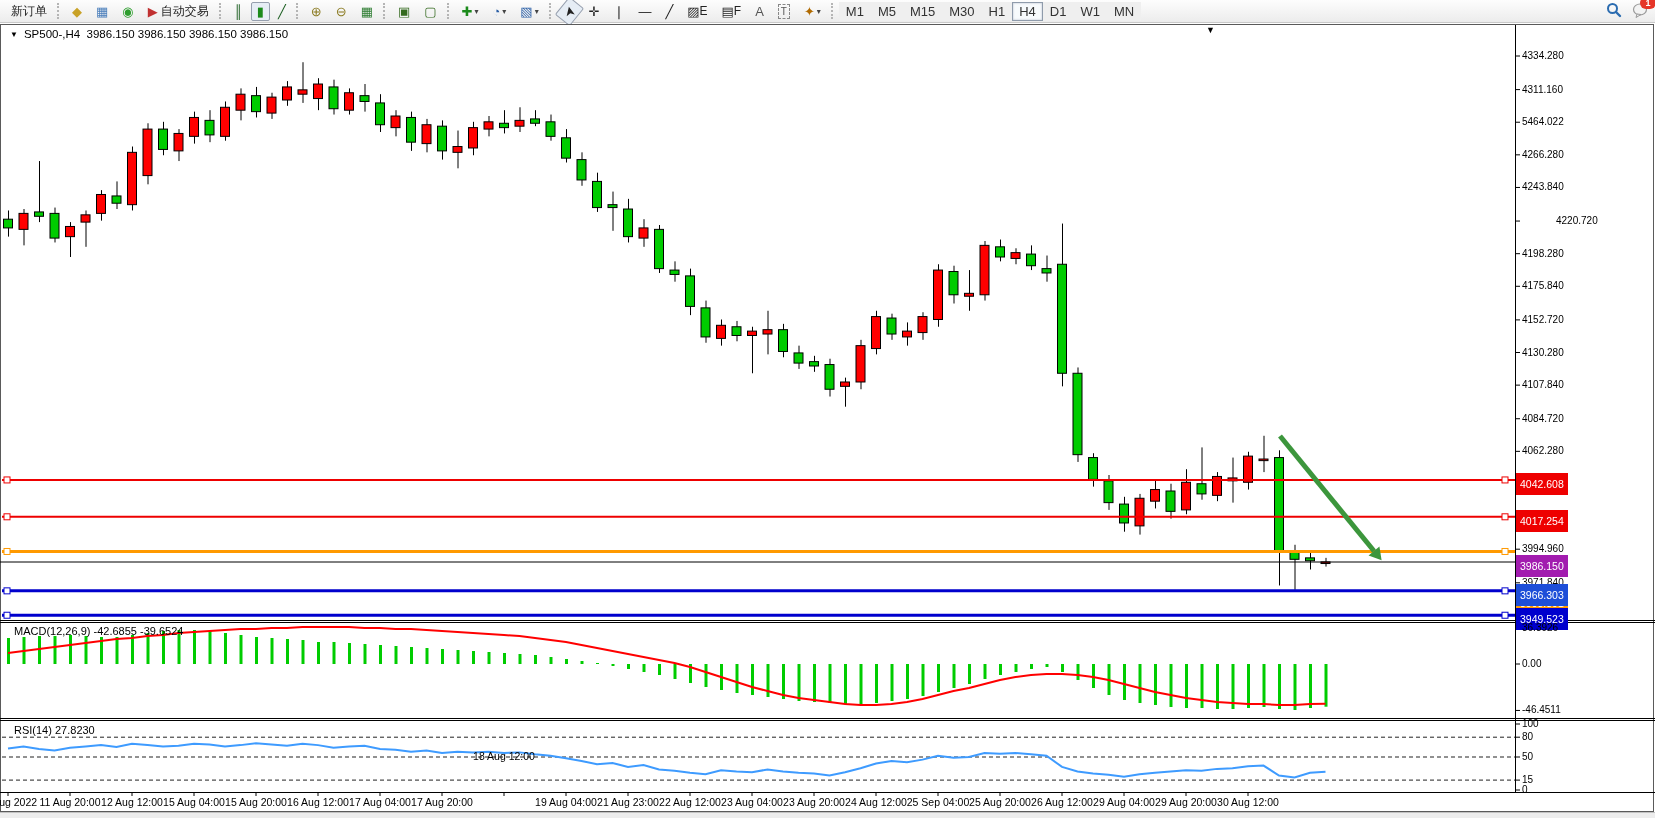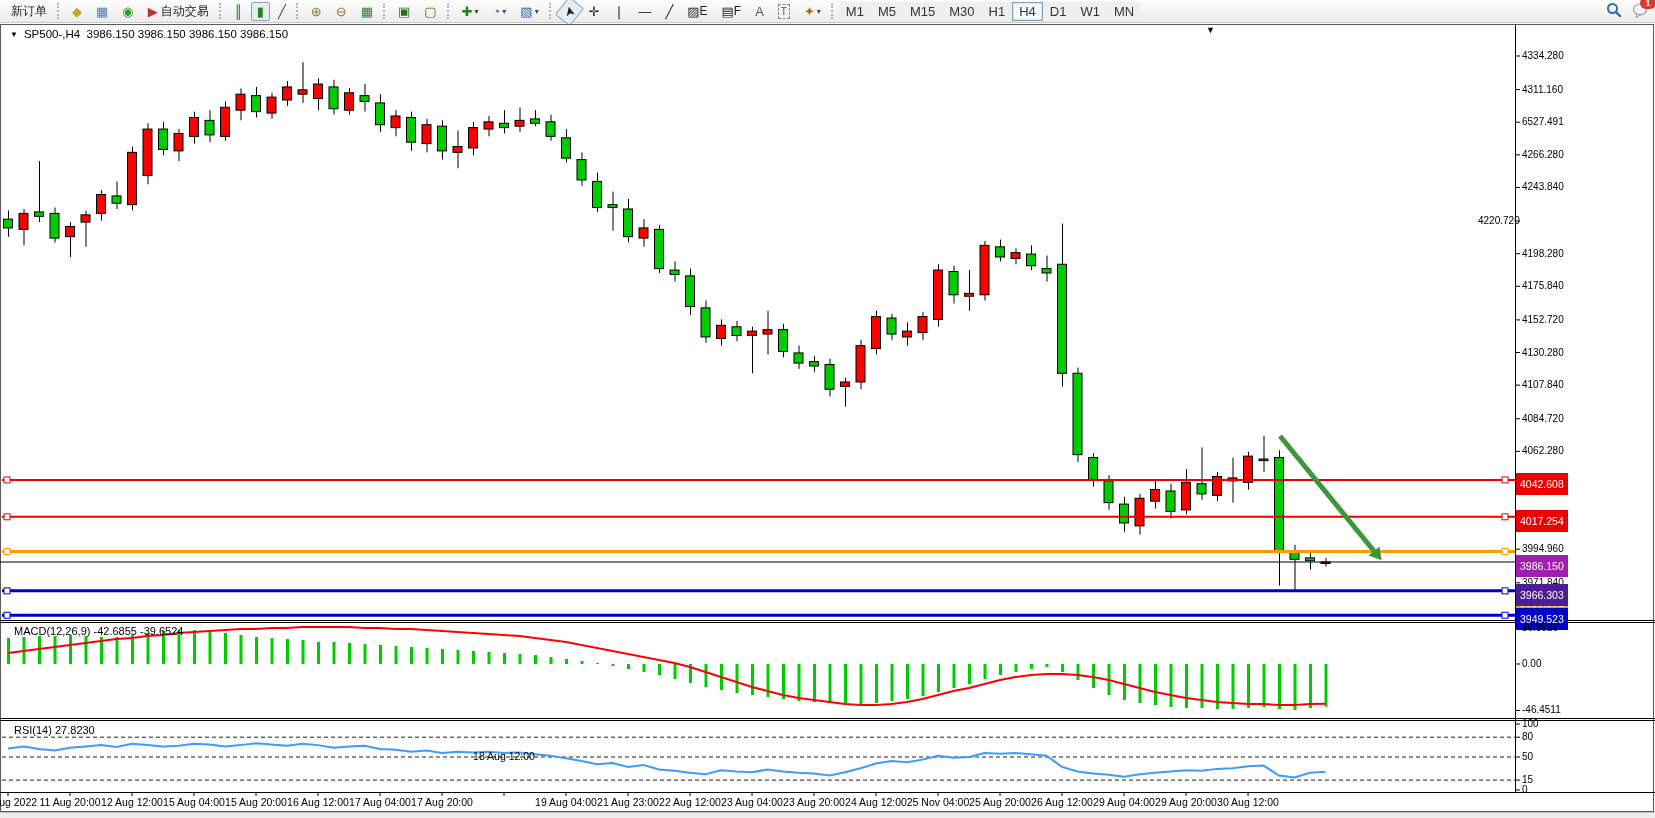--- a/index.html
+++ b/index.html
@@ -495,40 +495,40 @@
   </div>
   <div class="indlabel" style="left:14px;top:625px;" data-name="macd-label">
     <span>MACD(12,26,9)</span> <span>-42.6855 -39.6524</span>
   </div>
   <div class="indlabel" style="left:14px;top:724px;" data-name="rsi-label">
     <span>RSI(14)</span> <span>27.8230</span>
   </div>
   <div class="shiftmark" style="left:1206px;top:25px;" data-name="chart-shift-marker">▼</div>
 <div class="axlab" data-name="price-axis-label" style="left: 1522px; top: 50px;">4334.280</div>
     <div class="axlab" data-name="price-axis-label" style="left: 1522px; top: 83.6047px;">4311.160</div>
-    <div class="axlab" data-name="price-axis-label" style="left: 1522px; top: 116.221px;">6527.491</div>
+    <div class="axlab" data-name="price-axis-label" style="left: 1522px; top: 116.221px;">5464.022</div>
     <div class="axlab" data-name="price-axis-label" style="left: 1522px; top: 148.837px;">4266.280</div>
     <div class="axlab" data-name="price-axis-label" style="left: 1522px; top: 181.453px;">4243.840</div>
-    <div class="axlab" data-name="price-axis-label" style="left: 1478px; top: 215.058px;">4220.720</div>
+    <div class="axlab" data-name="price-axis-label" style="left: 1556px; top: 215.058px;">4220.720</div>
     <div class="axlab" data-name="price-axis-label" style="left: 1522px; top: 247.674px;">4198.280</div>
     <div class="axlab" data-name="price-axis-label" style="left: 1522px; top: 280.291px;">4175.840</div>
     <div class="axlab" data-name="price-axis-label" style="left: 1522px; top: 313.895px;">4152.720</div>
     <div class="axlab" data-name="price-axis-label" style="left: 1522px; top: 346.512px;">4130.280</div>
     <div class="axlab" data-name="price-axis-label" style="left: 1522px; top: 379.128px;">4107.840</div>
     <div class="axlab" data-name="price-axis-label" style="left: 1522px; top: 412.733px;">4084.720</div>
     <div class="axlab" data-name="price-axis-label" style="left: 1522px; top: 445.349px;">4062.280</div>
     <div class="axlab" data-name="price-axis-label" style="left: 1522px; top: 477.965px;">4039.840</div>
     <div class="axlab" data-name="price-axis-label" style="left: 1522px; top: 510.581px;">4017.400</div>
     <div class="axlab" data-name="price-axis-label" style="left: 1522px; top: 543.198px;">3994.960</div>
     <div class="axlab" data-name="price-axis-label" style="left: 1522px; top: 576.802px;">3971.840</div>
     <div class="axlab" data-name="price-axis-label" style="left: 1522px; top: 609.419px;">3949.400</div>
     <div class="axbadge" data-name="line-price-badge" style="left: 1516px; top: 472.942px; background: rgb(238, 0, 0);">4042.608</div>
     <div class="axbadge" data-name="line-price-badge" style="left: 1516px; top: 509.794px; background: rgb(238, 0, 0);">4017.254</div>
     <div class="axbadge" data-name="line-price-badge" style="left: 1516px; top: 544.478px; background: rgb(255, 153, 0); margin-top: 48px;">3993.391</div>
-    <div class="axbadge" data-name="line-price-badge" style="left: 1516px; top: 584px; background: #4c1d95;">3966.303</div>
+    <div class="axbadge" data-name="line-price-badge" style="left: 1516px; top: 584px; background: #1d4ed8;">3966.303</div>
     <div class="axbadge" data-name="line-price-badge" style="left: 1516px; top: 608.24px; background: rgb(0, 0, 205);">3949.523</div>
     <div class="axbadge" data-name="current-price-badge" style="left: 1516px; top: 555.003px; background: #a21caf;">3986.150</div>
     <div class="axlab" data-name="macd-axis-label" style="left: 1522px; top: 621.607px;">36.3926</div>
     <div class="axlab" data-name="macd-axis-label" style="left: 1522px; top: 658px;">0.00</div>
     <div class="axlab" data-name="macd-axis-label" style="left: 1522px; top: 704.451px;">-46.4511</div>
     <div class="axlab" data-name="rsi-axis-label" style="left: 1522px; top: 718px;">100</div>
     <div class="axlab" data-name="rsi-axis-label" style="left: 1522px; top: 731.2px;">80</div>
     <div class="axlab" data-name="rsi-axis-label" style="left: 1522px; top: 751px;">50</div>
     <div class="axlab" data-name="rsi-axis-label" style="left: 1522px; top: 774.1px;">15</div>
     <div class="axlab" data-name="rsi-axis-label" style="left: 1522px; top: 784px;">0</div>
@@ -540,20 +540,20 @@
     <div class="tlab" data-name="time-axis-label" style="left: 318px; top: 796px;">16 Aug 12:00</div>
     <div class="tlab" data-name="time-axis-label" style="left: 380px; top: 796px;">17 Aug 04:00</div>
     <div class="tlab" data-name="time-axis-label" style="left: 442px; top: 796px;">17 Aug 20:00</div>
     <div class="tlab" data-name="time-axis-label" style="left: 504px; top: 750px;">18 Aug 12:00</div>
     <div class="tlab" data-name="time-axis-label" style="left: 566px; top: 796px;">19 Aug 04:00</div>
     <div class="tlab" data-name="time-axis-label" style="left: 628px; top: 796px;">21 Aug 23:00</div>
     <div class="tlab" data-name="time-axis-label" style="left: 690px; top: 796px;">22 Aug 12:00</div>
     <div class="tlab" data-name="time-axis-label" style="left: 752px; top: 796px;">23 Aug 04:00</div>
     <div class="tlab" data-name="time-axis-label" style="left: 814px; top: 796px;">23 Aug 20:00</div>
     <div class="tlab" data-name="time-axis-label" style="left: 876px; top: 796px;">24 Aug 12:00</div>
-    <div class="tlab" data-name="time-axis-label" style="left: 938px; top: 796px;">25 Nov 04:00</div>
+    <div class="tlab" data-name="time-axis-label" style="left: 938px; top: 796px;">25 Sep 04:00</div>
     <div class="tlab" data-name="time-axis-label" style="left: 1000px; top: 796px;">25 Aug 20:00</div>
     <div class="tlab" data-name="time-axis-label" style="left: 1062px; top: 796px;">26 Aug 12:00</div>
     <div class="tlab" data-name="time-axis-label" style="left: 1124px; top: 796px;">29 Aug 04:00</div>
     <div class="tlab" data-name="time-axis-label" style="left: 1186px; top: 796px;">29 Aug 20:00</div>
     <div class="tlab" data-name="time-axis-label" style="left: 1248px; top: 796px;">30 Aug 12:00</div>
   </div>
 <div class="statusbar" data-name="status-bar"></div>
 
 </body></html>

